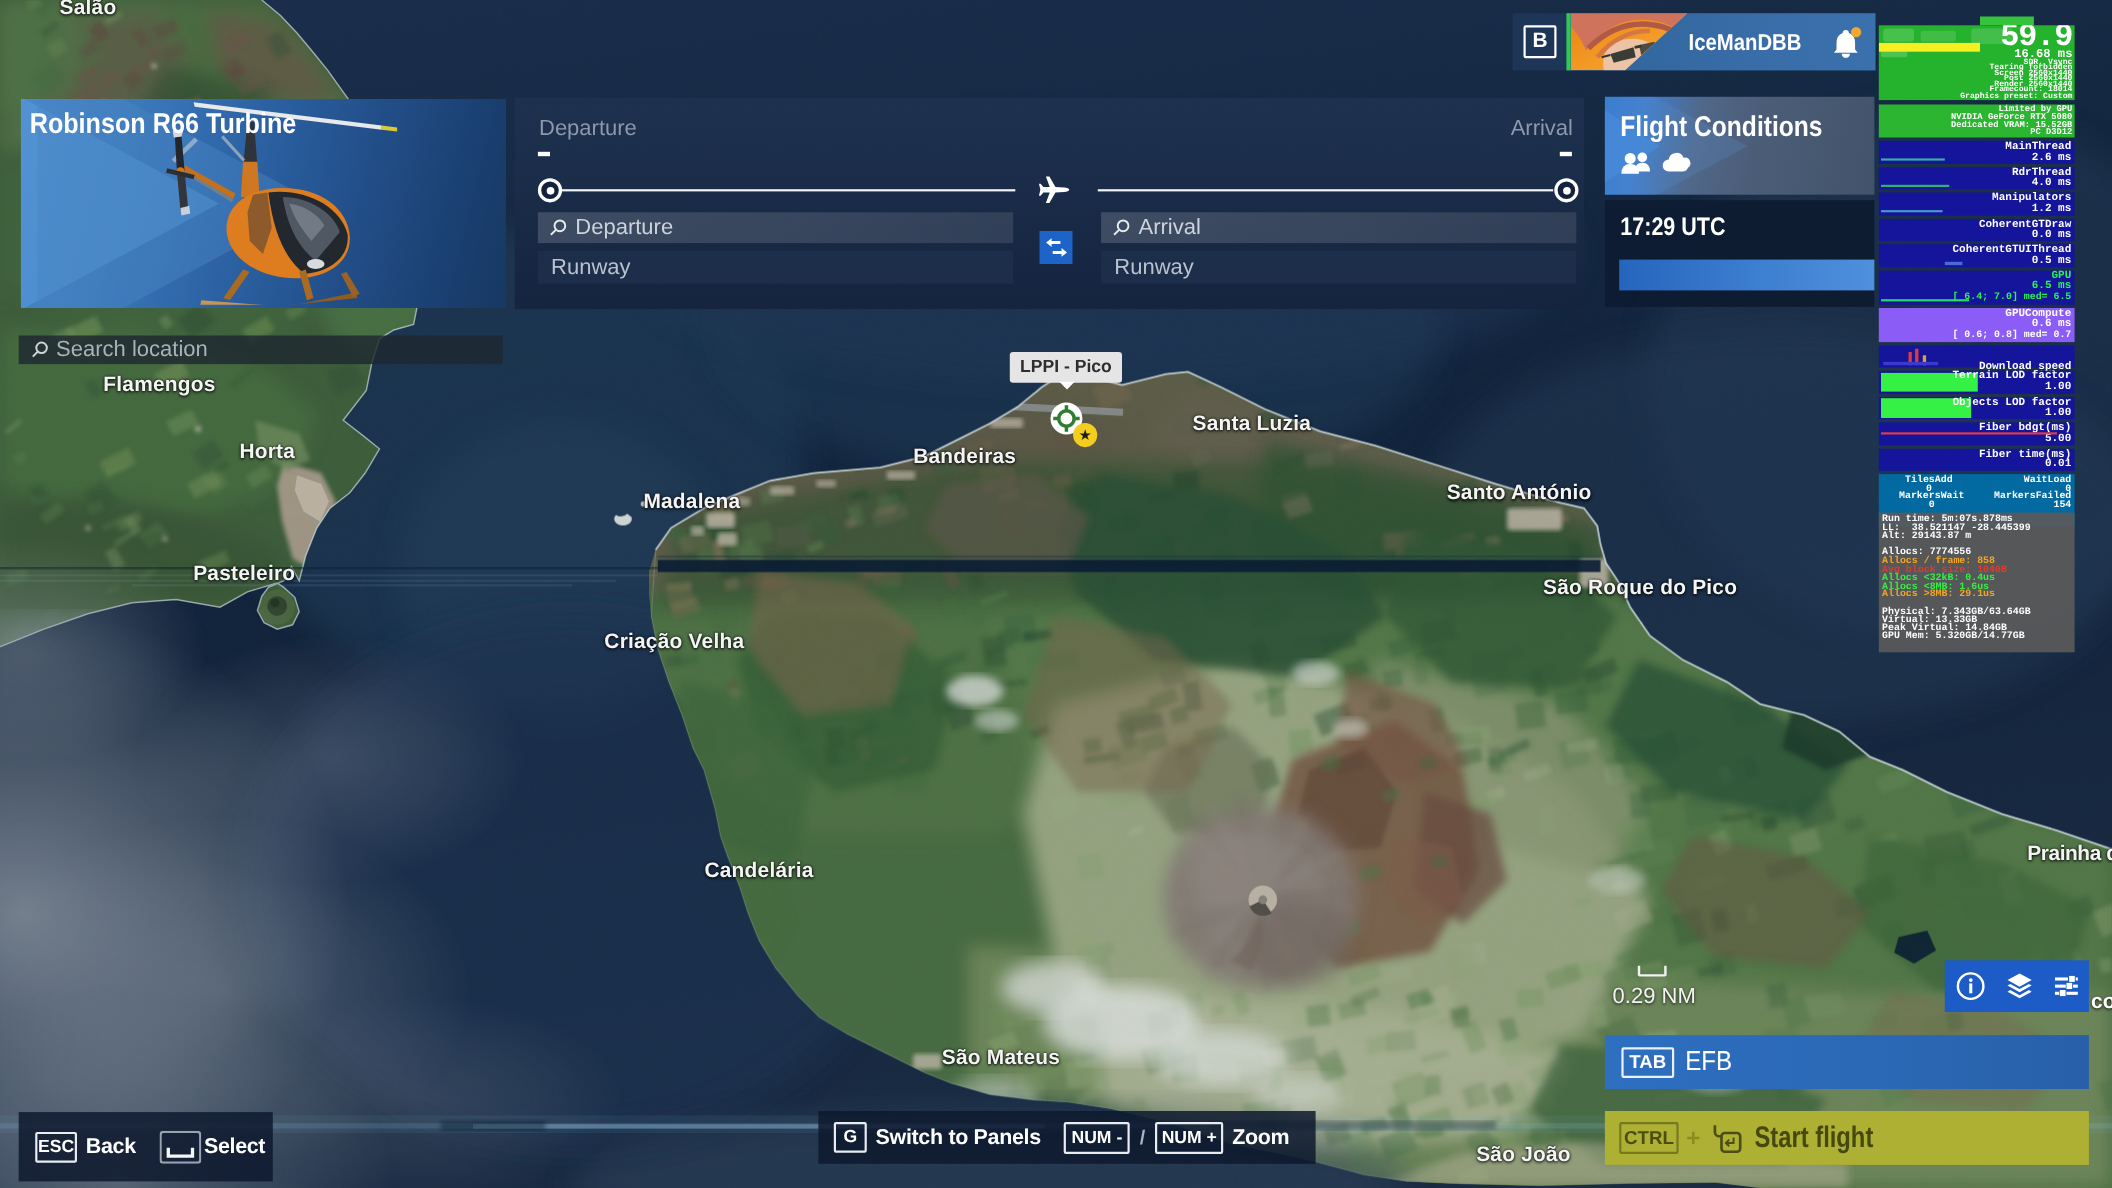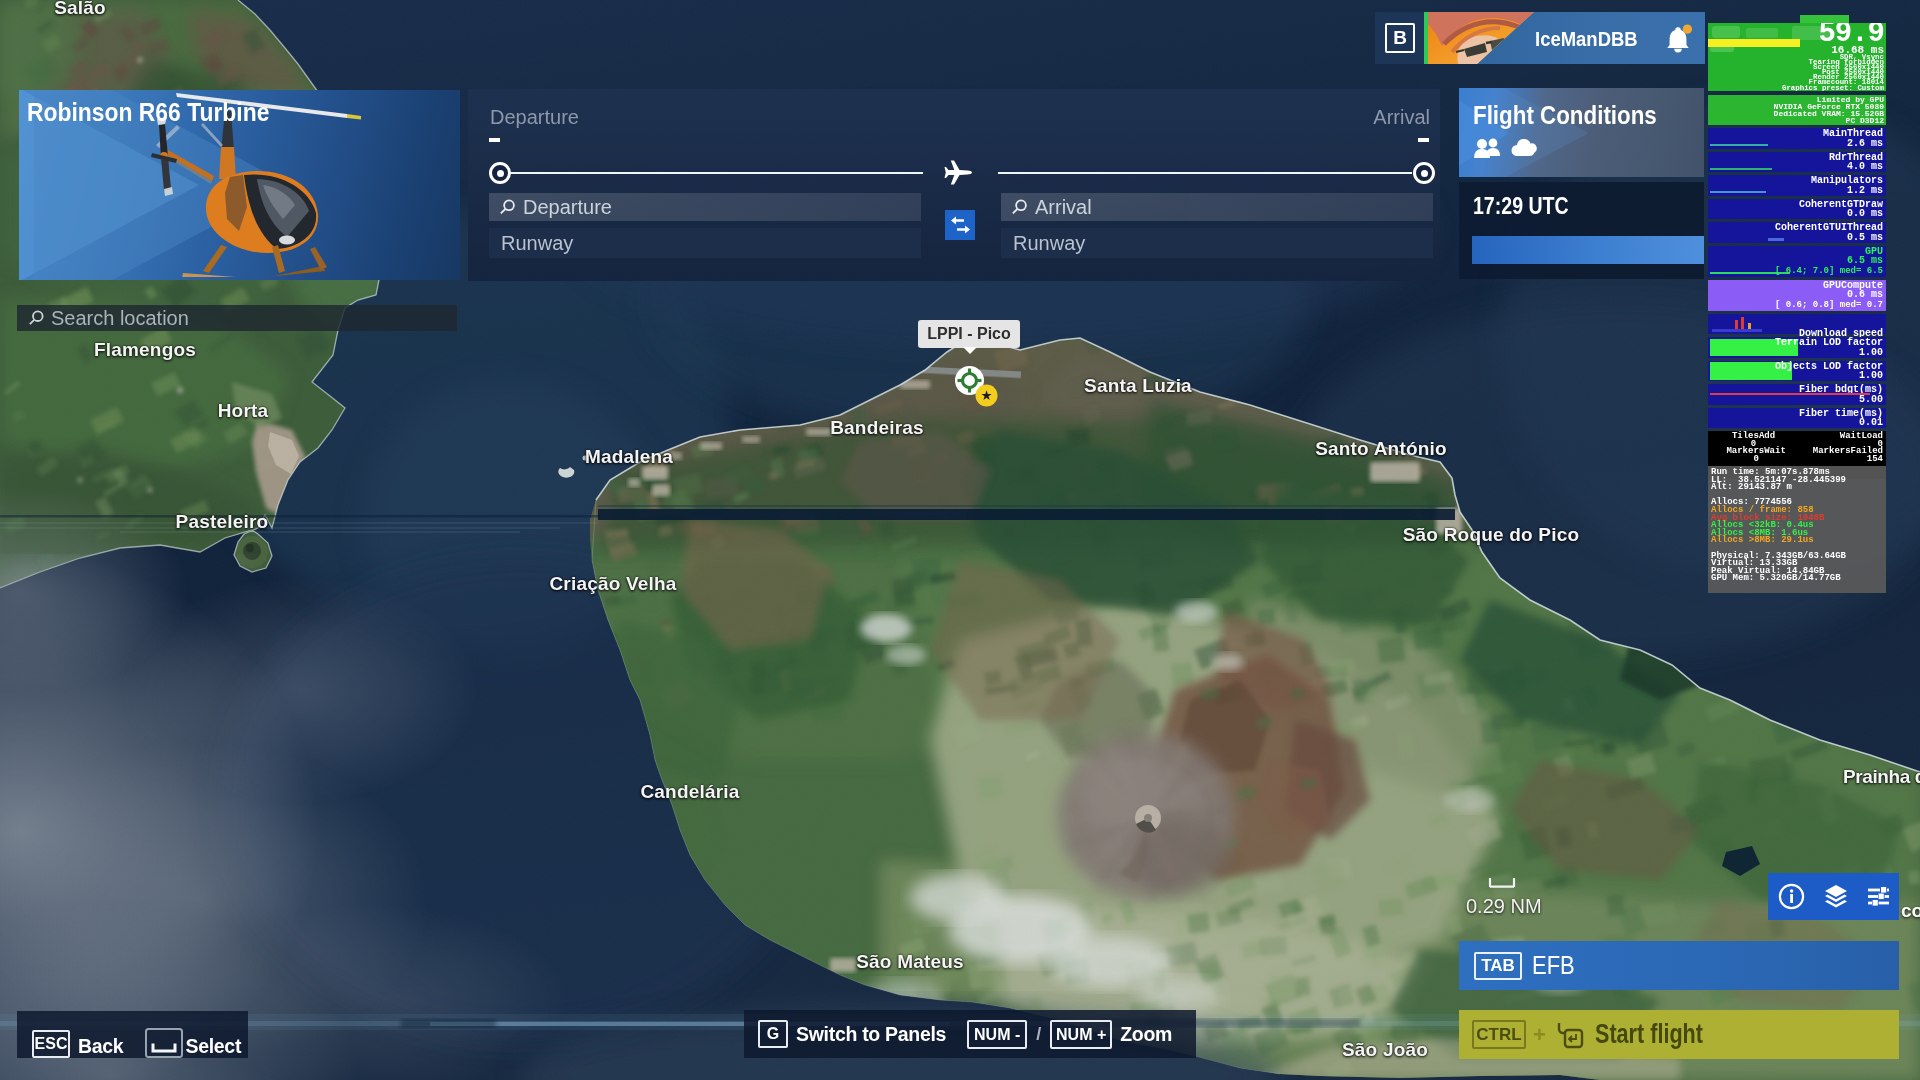--- a/index.html
+++ b/index.html
@@ -1013,21 +1013,21 @@
 </svg>
 
 <div class="maplabel" style="left:80px;top:8px;">Salão</div>
 <div class="maplabel" style="left:145px;top:350px;">Flamengos</div>
 <div class="maplabel" style="left:243px;top:411px;">Horta</div>
 <div class="maplabel" style="left:222px;top:522px;">Pasteleiro</div>
 <div class="maplabel" style="left:629px;top:457px;">Madalena</div>
 <div class="maplabel" style="left:613px;top:584px;">Criação Velha</div>
 <div class="maplabel" style="left:690px;top:792px;">Candelária</div>
 <div class="maplabel" style="left:910px;top:962px;">São Mateus</div>
-<div class="maplabel" style="left:877px;top:428px;">Bandeiras</div>
+<div class="maplabel" style="left:877px;top:416px;">Bandeiras</div>
 <div class="maplabel" style="left:1138px;top:386px;">Santa Luzia</div>
 <div class="maplabel" style="left:1381px;top:449px;">Santo António</div>
 <div class="maplabel" style="left:1491px;top:535px;">São Roque do Pico</div>
 <div class="maplabel" style="left:1385px;top:1050px;">São João</div>
 <div class="maplabel" style="left:1843px;top:777px;transform:translate(0,-50%);letter-spacing:-0.4px;">Prainha d</div>
 
 <div class="abs" style="left:918px;top:320px;width:102px;height:28px;background:#e5e5e5;border-radius:3px;
   display:flex;align-items:center;justify-content:center;color:#2e2e2e;font-weight:bold;font-size:16px;">LPPI - Pico</div>
 <div class="abs" style="left:963px;top:347px;width:0;height:0;border-left:7px solid transparent;
   border-right:7px solid transparent;border-top:7px solid #fff;"></div>
@@ -1250,21 +1250,21 @@
     <div class="abs" style="left:2px;top:1.5px;width:82px;height:17.5px;background:#35f145;"></div>
     <div class="abs" style="right:3px;top:1px;font-size:10px;line-height:9.5px;text-align:right;">Objects LOD factor<br>1.00</div>
   </div>
   <div class="abs" style="left:0;top:369px;width:178px;height:20.5px;background:#15159c;">
     <div class="abs" style="right:3px;top:1px;font-size:10px;line-height:9.5px;text-align:right;">Fiber bdgt(ms)<br>5.00</div>
     <div class="abs" style="left:2px;top:9px;width:160px;height:2px;background:#e03a50;"></div>
   </div>
   <div class="abs" style="left:0;top:392.5px;width:178px;height:20.5px;background:#15159c;">
     <div class="abs" style="right:3px;top:1px;font-size:10px;line-height:9.5px;text-align:right;">Fiber time(ms)<br>0.01</div>
   </div>
-  <div class="abs" style="left:0;top:416px;width:178px;height:48px;background:#000000;">
+  <div class="abs" style="left:0;top:416px;width:178px;height:48px;background:#0369a1;">
     <div style="position:absolute;left:0;top:2px;width:100%;font-size:9px;line-height:7.5px;">
       <div style="display:flex;">
             <div style="width:52%;text-align:center;">TilesAdd</div>
             <div style="width:48%;text-align:right;padding-right:3px;">WaitLoad</div>
           </div>
       <div style="display:flex;">
             <div style="width:52%;text-align:center;">0</div>
             <div style="width:48%;text-align:right;padding-right:3px;">0</div>
           </div>
       <div style="display:flex;">
@@ -1289,21 +1289,21 @@
 <span style="color:#35f145;">Allocs &lt;8MB: 1.6us</span>
 <span style="color:#f5a623;">Allocs &gt;8MB: 29.1us</span>
 
 Physical: 7.343GB/63.64GB
 Virtual: 13.33GB
 Peak Virtual: 14.84GB
 GPU Mem: 5.320GB/14.77GB</div>
   </div>
 </div>
 
-<div class="hudbar abs" style="left:17px;top:1011px;width:231px;height:47px;align-items:flex-end;">
+<div class="hudbar abs" style="left:17px;top:1011px;width:231px;height:63px;">
   <div class="keybox" style="width:34px;height:24px;line-height:24px;font-size:16px;margin-left:15px;">ESC</div>
   <span class="hudtxt" style="margin-left:8px;">Back</span>
   <svg style="margin-left:22px;" width="38" height="30" viewBox="0 0 38 30">
     <rect x="1" y="1" width="36" height="28" rx="2.5" fill="none" stroke="#b9c3cf" stroke-width="2" opacity=".8"></rect>
     <path d="M8,15.5 L8,23 L30,23 L30,15.5" fill="none" stroke="#f4f7fa" stroke-width="3"></path>
   </svg>
   <span class="hudtxt" style="margin-left:2px;">Select</span>
 </div>
 <div class="hudbar abs" style="left:744px;top:1010px;width:452px;height:48px;">
   <div class="keybox" style="width:26px;height:24px;line-height:24px;font-size:16px;margin-left:14px;">G</div>

